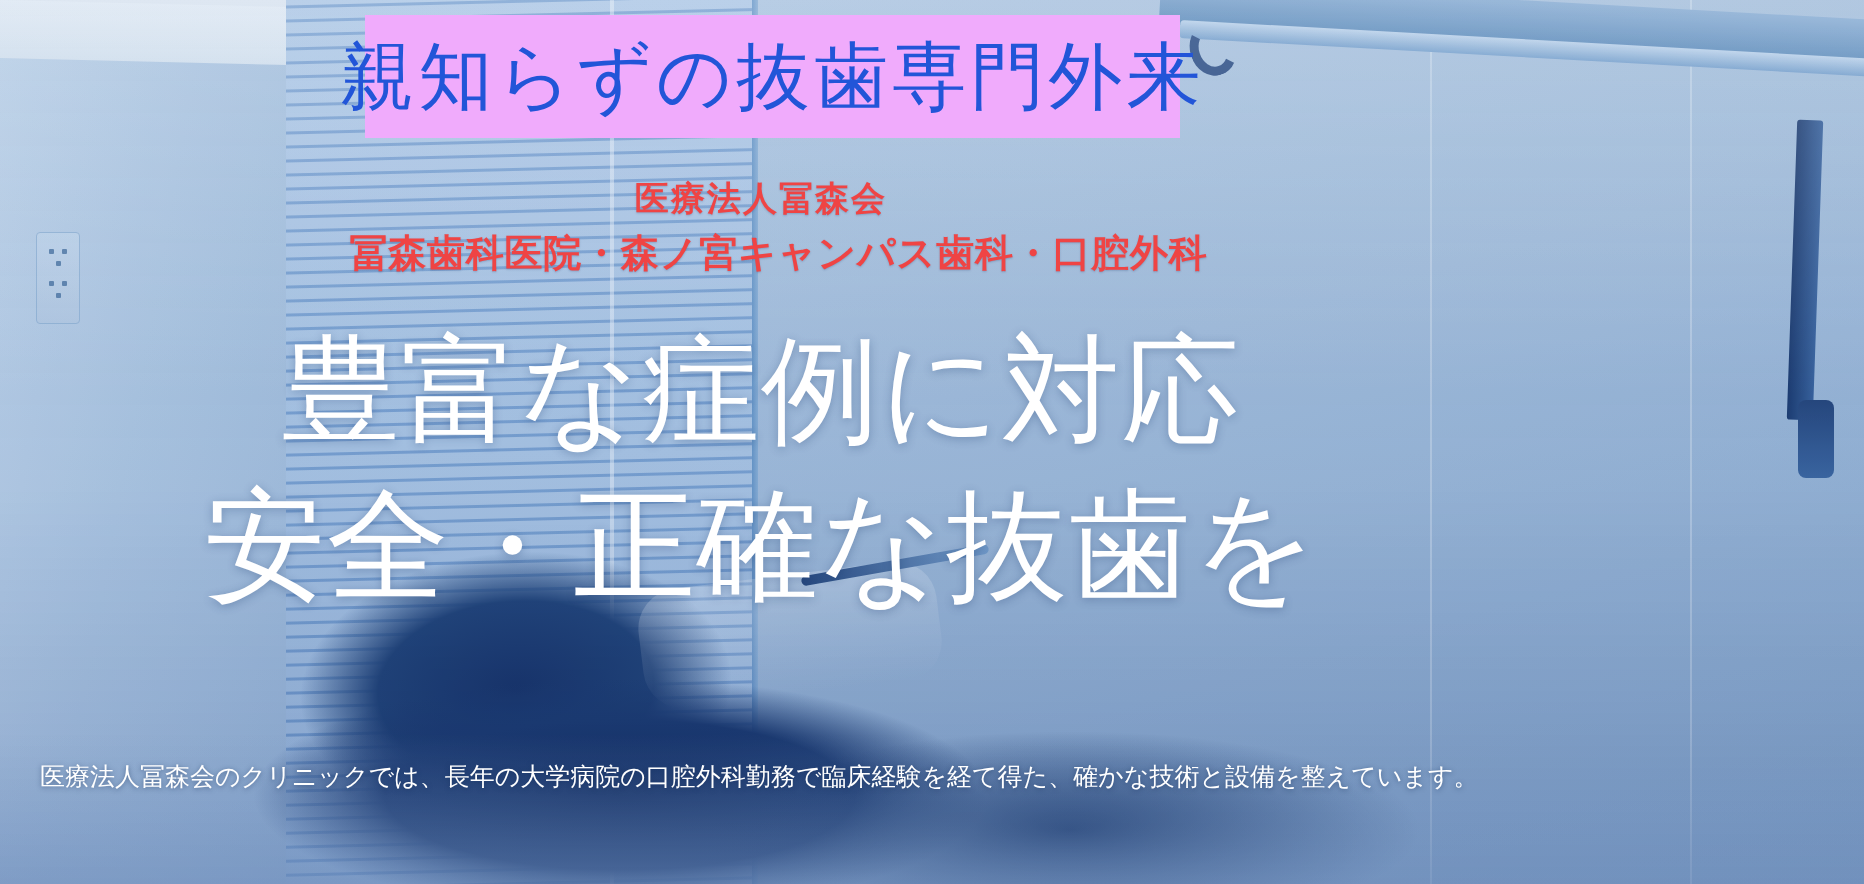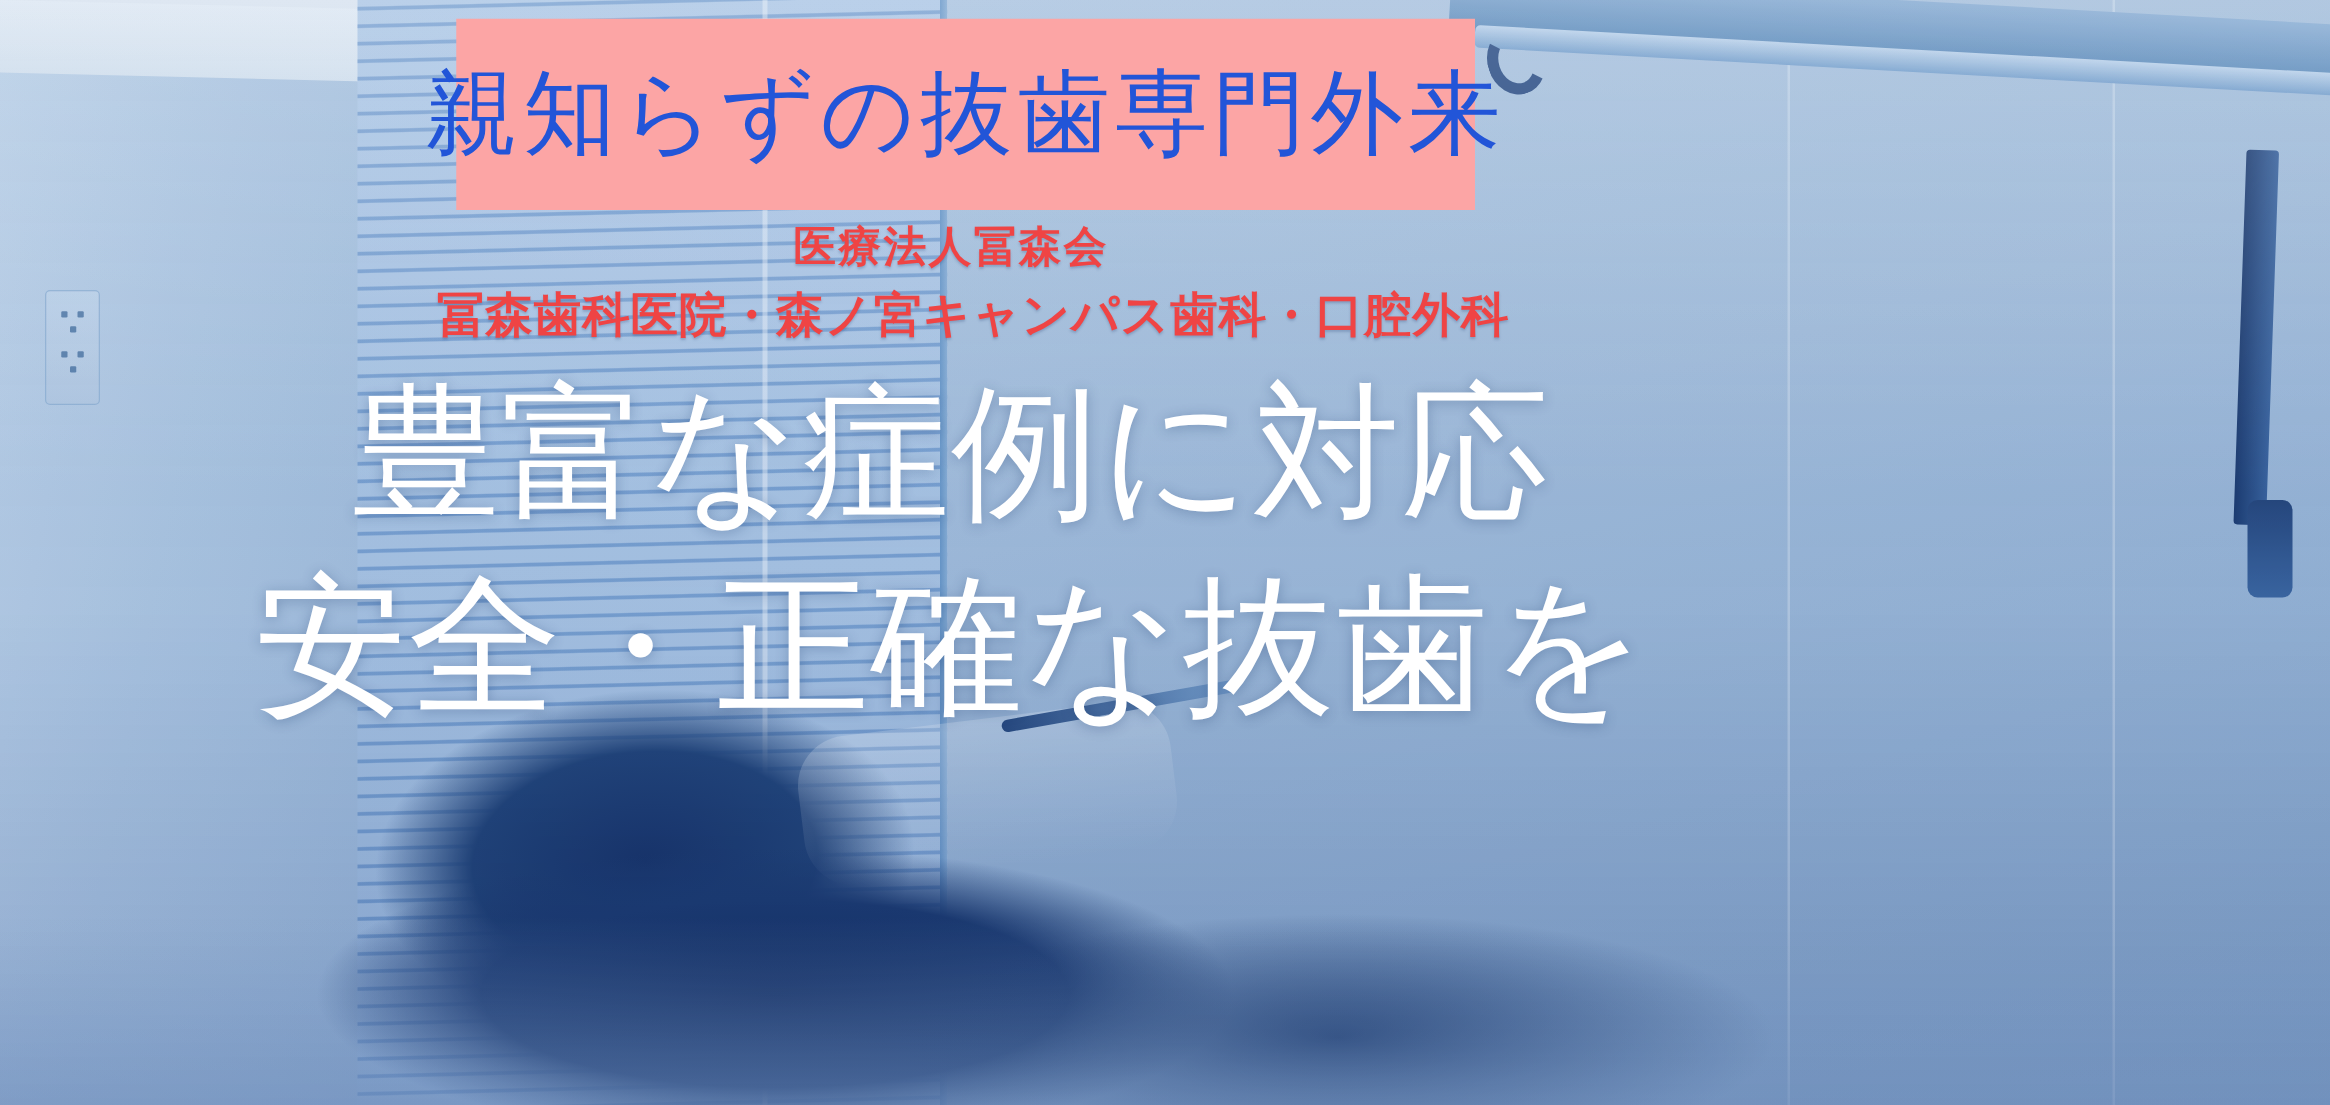--- a/index.html
+++ b/index.html
@@ -147,22 +147,22 @@
   }
   .bg-lift {
     position:absolute; inset:0;
     background:linear-gradient(180deg, rgba(255,255,255,.18), rgba(255,255,255,0) 45%);
   }
 
   
   .content { position:absolute; inset:0; }
 
   .title-box {
-    position:absolute; left:365px; top:15px; width:815px; height:153px;
-    background:#fca5a5;
+    position:absolute; left:365px; top:15px; width:815px; height:123px;
+    background:#f0abfc;
     display:flex; align-items:center; justify-content:center;
   }
   .title-box .title-text {
     font-family:"Liberation Serif", serif;
     font-size:74px; font-weight:400; letter-spacing:.055em;
     color:#2255d8; white-space:nowrap; line-height:1;
   }
 
   .sub {
     position:absolute; left:0; width:1522px; text-align:center;
@@ -173,20 +173,21 @@
   }
   .sub-1 { top:180px; font-size:34px; letter-spacing:.06em; }
   .sub-2 { top:232px; font-size:38px; letter-spacing:.02em;padding-left:35px; }
 
   .headline {
     position:absolute; left:0; width:1522px; text-align:center;
     font-family:"Liberation Serif", serif;
     color:#ffffff; font-weight:400; line-height:1;
     white-space:nowrap;
     text-shadow:0 2px 10px rgba(25,55,105,.30);
+    margin-top:28px;
   }
   .headline-1 { top:305px; font-size:118px; letter-spacing:.01em; }
   .headline-2 { top:458px; font-size:122px; letter-spacing:.01em; }
 
   .lede {
     position:absolute; left:40px; top:750px; width:1800px;
     color:#ffffff; font-size:25px; line-height:52px;
     font-family:"Liberation Sans", sans-serif;
     text-shadow:0 1px 5px rgba(20,45,90,.55);
     white-space:nowrap;
@@ -247,16 +248,17 @@
 
     <div class="sub sub-1">医療法人冨森会</div>
 
     <div class="sub sub-2">冨森歯科医院・森ノ宮キャンパス歯科・口腔外科</div>
 
     <div class="headline headline-1">豊富な症例に対応</div>
 
     <div class="headline headline-2">安全・正確な抜歯を</div>
 
     <div class="lede">
+      <p>医療法人冨森会のクリニックでは、長年の大学病院の口腔外科勤務で臨床経験を経て得た、確かな技術と設備を整えています。</p>
     </div>
 
   </div>
 </div>
 
 </body></html>

